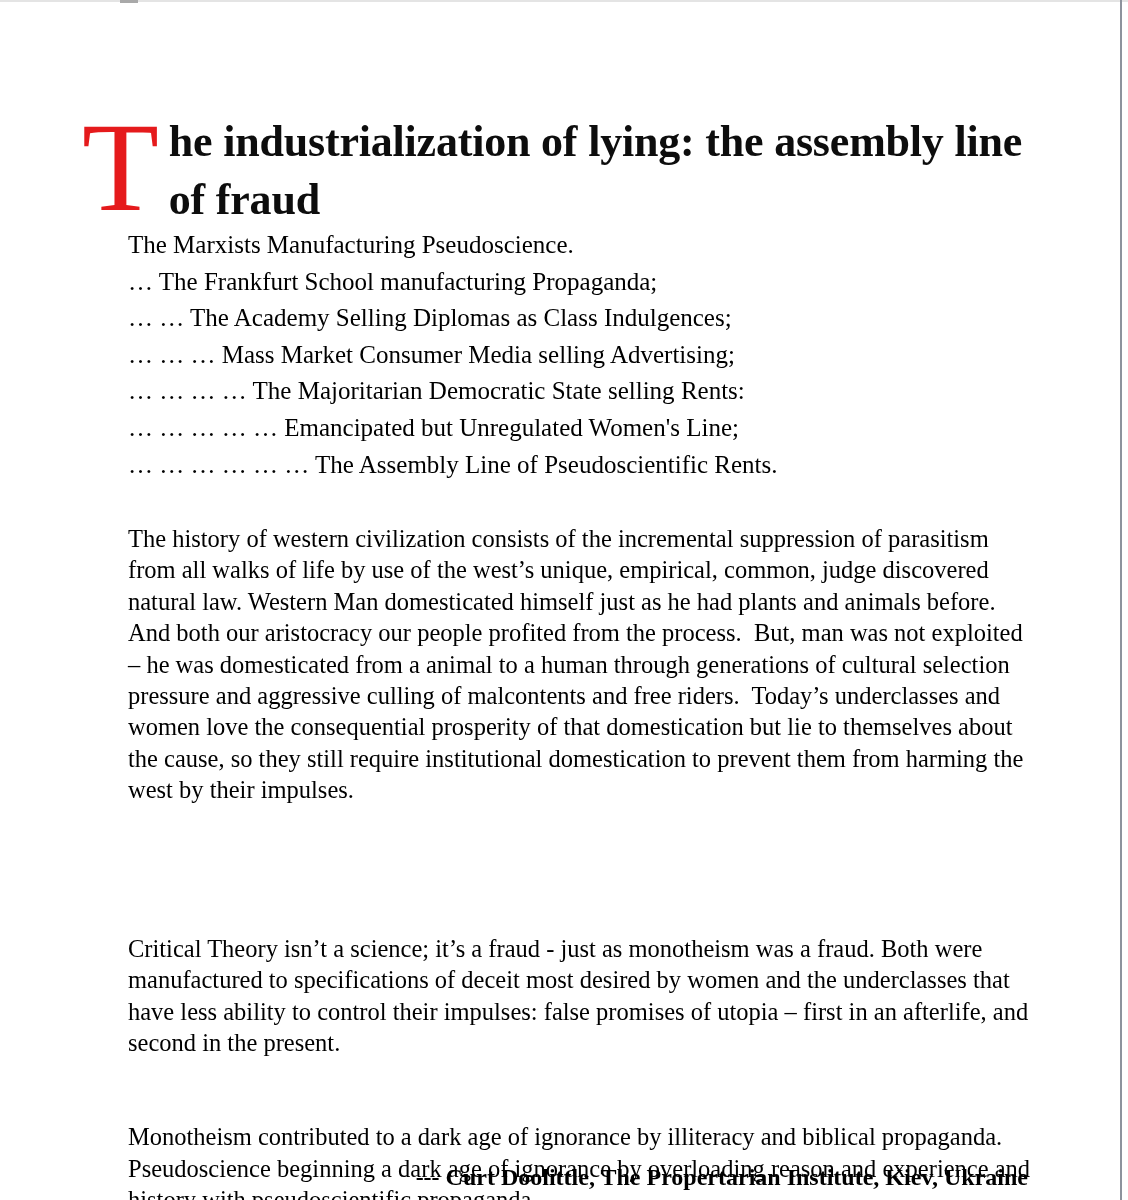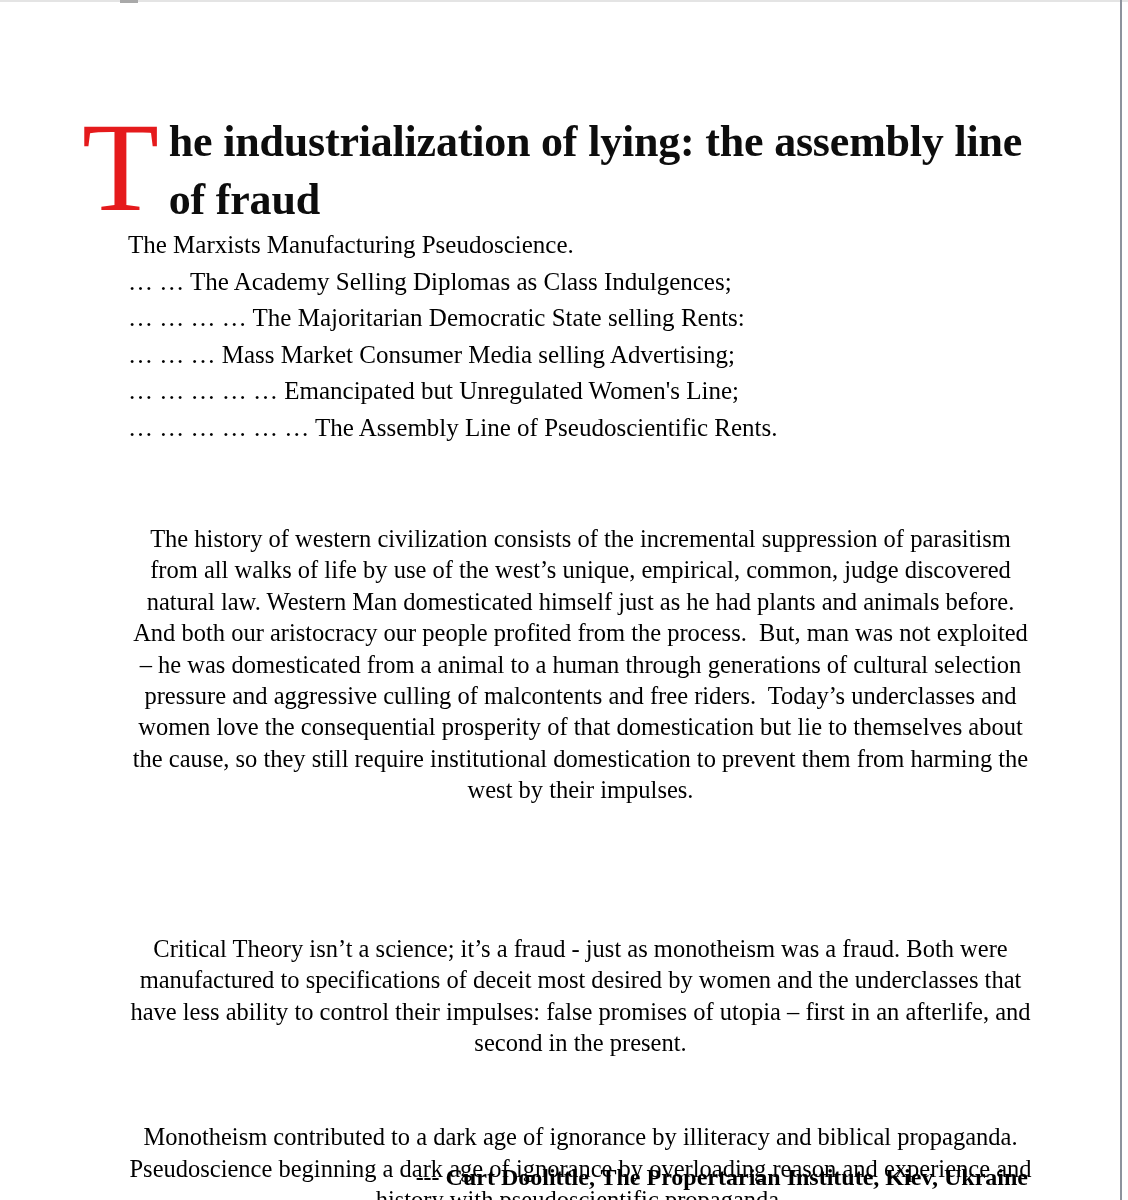--- a/index.html
+++ b/index.html
@@ -66,21 +66,20 @@
   .kw { font-weight: 400; }
 
   
   .para {
     position: absolute;
     left: 128px;
     width: 905px;
     font-size: 24.5px;
     line-height: 31.4px;
     white-space: pre-wrap;
-    text-align: center;
   }
   #para1 { top: 523px; }
   #para2 { top: 870px; }
 
   
   .attribution {
     position: absolute;
     top: 1124px; left: 128px;
     width: 900px;
     text-align: right;
@@ -95,23 +94,24 @@
 <div class="top-line"></div>
 <div class="top-notch"></div>
 <div class="scroll-line"></div>
 
 <h1 class="title-block">
   <span class="drop-cap" style="color: rgb(229, 26, 28);">T</span><span>he industrialization of lying: the assembly line of fraud</span>
 </h1>
 
 <div class="manifesto">
   <div class="manifesto-line"><span>The Marxists Manufacturing </span><span class="kw">Pseudoscience</span><span>.</span></div>
+  <div class="manifesto-line"><span>… The Frankfurt School manufacturing </span><span class="kw">Propaganda</span><span>;</span></div>
   <div class="manifesto-line"><span>… … The Academy Selling Diplomas as Class </span><span class="kw">Indulgences</span><span>;</span></div>
+  <div class="manifesto-line"><span>… … … Mass Market Consumer Media selling </span><span class="kw">Advertising</span><span>;</span></div>
   <div class="manifesto-line"><span>… … … … The Majoritarian Democratic State selling </span><span class="kw">Rents</span><span>:</span></div>
-  <div class="manifesto-line"><span>… … … Mass Market Consumer Media selling </span><span class="kw">Advertising</span><span>;</span></div>
   <div class="manifesto-line"><span>… … … … … Emancipated but Unregulated Women's </span><span class="kw">Line</span><span>;</span></div>
   <div class="manifesto-line"><span>… … … … … … The Assembly Line of Pseudoscientific </span><span class="kw">Rents</span><span>.</span></div>
 </div>
 
 <div id="para1" class="para">The history of western civilization consists of the incremental suppression of parasitism from all walks of life by use of the west’s unique, empirical, common, judge discovered natural law. Western Man domesticated himself just as he had plants and animals before. And both our aristocracy our people profited from the process.  But, man was not exploited – he was domesticated from a animal to a human through generations of cultural selection pressure and aggressive culling of malcontents and free riders.  Today’s underclasses and women love the consequential prosperity of that domestication but lie to themselves about the cause, so they still require institutional domestication to prevent them from harming the west by their impulses.</div>
 
 <div id="para2" class="para">
   <div>Critical Theory isn’t a science; it’s a fraud - just as monotheism was a fraud. Both were manufactured to specifications of deceit most desired by women and the underclasses that have less ability to control their impulses: false promises of utopia – first in an afterlife, and second in the present.</div>
   <div>Monotheism contributed to a dark age of ignorance by illiteracy and biblical propaganda. Pseudoscience beginning a dark age of ignorance by overloading reason and experience and history with pseudoscientific propaganda.</div>
 </div>

